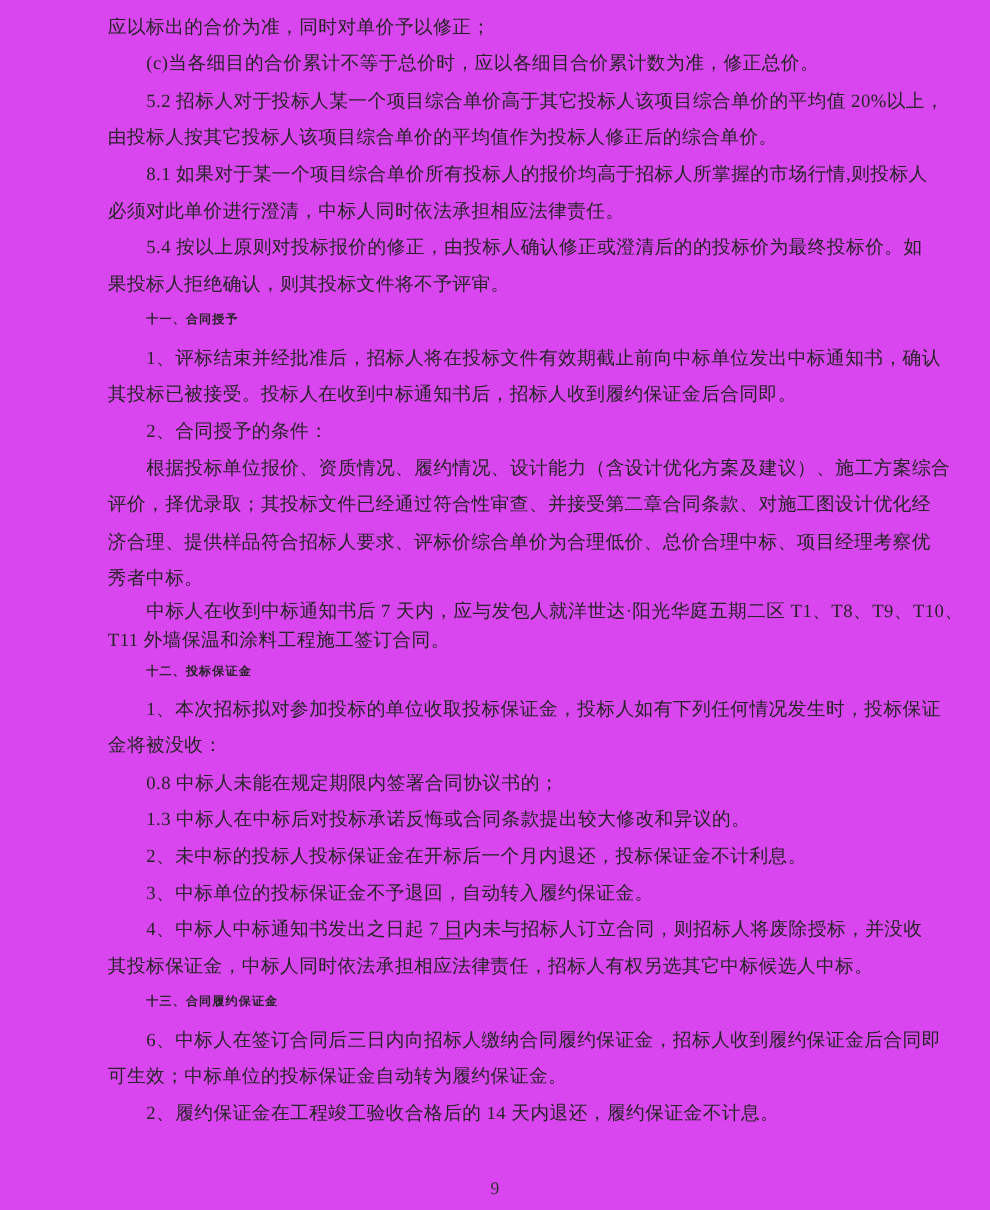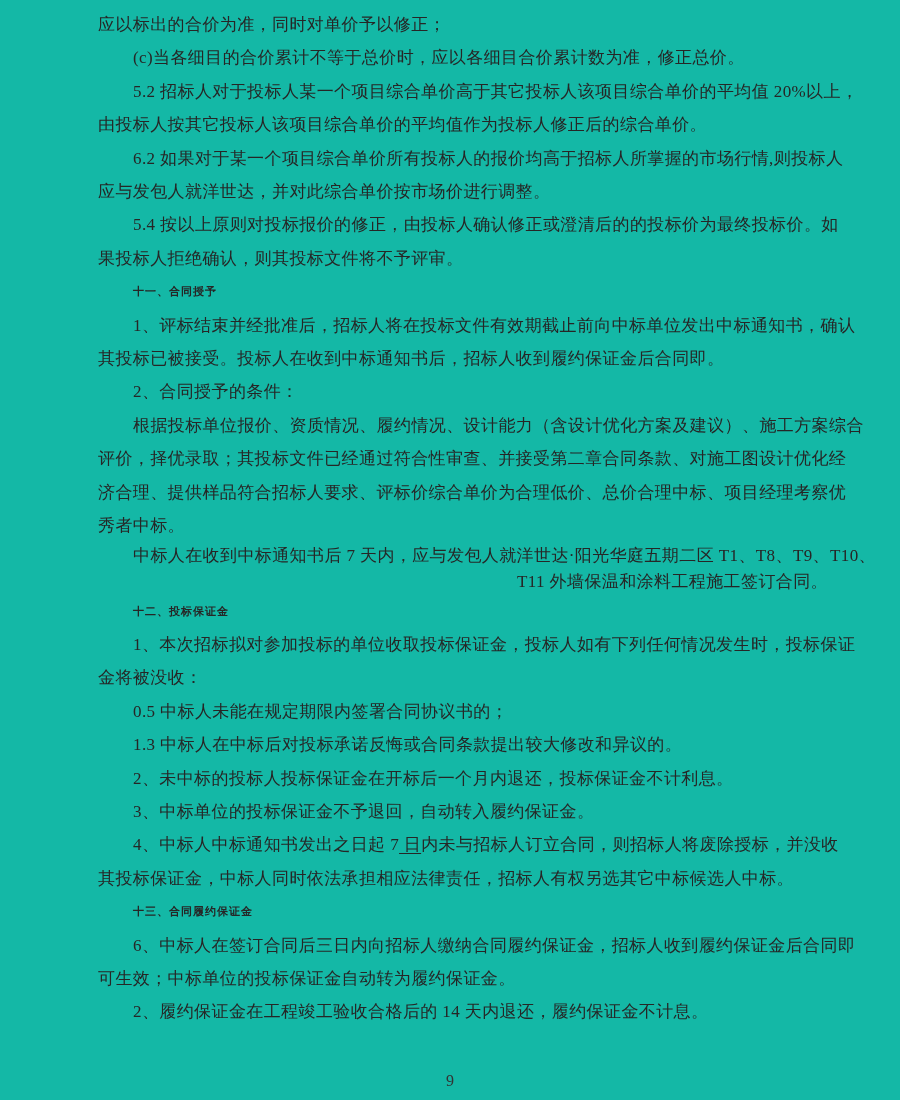--- a/index.html
+++ b/index.html
@@ -4,21 +4,21 @@
 <style>
   html, body {
     margin: 0;
     padding: 0;
     background: #ffffff;
   }
   .page {
     position: relative;
     width: 900px;
     height: 1100px;
-    background: #14b8a6;
+    background: #d946ef;
     overflow: hidden;
     font-family: "Liberation Serif", "DejaVu Serif", serif;
   }
   .doc-body {
     position: absolute;
     top: 8px;
     left: 98px;
     width: 730px;
     color: #262626;
   }
@@ -26,21 +26,20 @@
     font-size: 17px;
     line-height: 33.4px;
     letter-spacing: 0.4px;
     white-space: nowrap;
   }
   .line.indent {
     padding-left: 35px;
   }
   .line.tight {
     line-height: 26px;
-    text-align: right;
   }
   .line.heading {
     font-family: "Liberation Sans", "DejaVu Sans", sans-serif;
     font-weight: bold;
     font-size: 11px;
     padding-left: 35px;
     letter-spacing: 1px;
   }
   .u {
     text-decoration: underline;
@@ -59,38 +58,38 @@
 </style>
 </head>
 <body>
 
 <div class="page">
   <div class="doc-body" style="color: rgb(38, 38, 38);">
       <div class="line cont">应以标出的合价为准，同时对单价予以修正；</div>
       <div class="line indent">(c)当各细目的合价累计不等于总价时，应以各细目合价累计数为准，修正总价。</div>
       <div class="line indent">5.2 招标人对于投标人某一个项目综合单价高于其它投标人该项目综合单价的平均值 20%以上，</div>
       <div class="line cont">由投标人按其它投标人该项目综合单价的平均值作为投标人修正后的综合单价。</div>
-      <div class="line indent">6.2 如果对于某一个项目综合单价所有投标人的报价均高于招标人所掌握的市场行情,则投标人</div>
-      <div class="line cont">应与发包人就洋世达，并对此综合单价按市场价进行调整。</div>
+      <div class="line indent">8.1 如果对于某一个项目综合单价所有投标人的报价均高于招标人所掌握的市场行情,则投标人</div>
+      <div class="line cont">必须对此单价进行澄清，中标人同时依法承担相应法律责任。</div>
       <div class="line indent">5.4 按以上原则对投标报价的修正，由投标人确认修正或澄清后的的投标价为最终投标价。如</div>
       <div class="line cont">果投标人拒绝确认，则其投标文件将不予评审。</div>
       <div class="line heading">十一、合同授予</div>
       <div class="line indent">1、评标结束并经批准后，招标人将在投标文件有效期截止前向中标单位发出中标通知书，确认</div>
       <div class="line cont">其投标已被接受。投标人在收到中标通知书后，招标人收到履约保证金后合同即。</div>
       <div class="line indent">2、合同授予的条件：</div>
       <div class="line indent">根据投标单位报价、资质情况、履约情况、设计能力（含设计优化方案及建议）、施工方案综合</div>
       <div class="line cont">评价，择优录取；其投标文件已经通过符合性审查、并接受第二章合同条款、对施工图设计优化经</div>
       <div class="line cont">济合理、提供样品符合招标人要求、评标价综合单价为合理低价、总价合理中标、项目经理考察优</div>
       <div class="line cont">秀者中标。</div>
       <div class="line indent tight">中标人在收到中标通知书后 7 天内，应与发包人就洋世达·阳光华庭五期二区 T1、T8、T9、T10、</div>
       <div class="line cont tight">T11 外墙保温和涂料工程施工签订合同。</div>
       <div class="line heading">十二、投标保证金</div>
       <div class="line indent">1、本次招标拟对参加投标的单位收取投标保证金，投标人如有下列任何情况发生时，投标保证</div>
       <div class="line cont">金将被没收：</div>
-      <div class="line indent">0.5 中标人未能在规定期限内签署合同协议书的；</div>
+      <div class="line indent">0.8 中标人未能在规定期限内签署合同协议书的；</div>
       <div class="line indent">1.3 中标人在中标后对投标承诺反悔或合同条款提出较大修改和异议的。</div>
       <div class="line indent">2、未中标的投标人投标保证金在开标后一个月内退还，投标保证金不计利息。</div>
       <div class="line indent">3、中标单位的投标保证金不予退回，自动转入履约保证金。</div>
       <div class="line indent"><span>4、中标人中标通知书发出之日起 7</span><span class="u"> 日</span><span>内未与招标人订立合同，则招标人将废除授标，并没收</span></div>
       <div class="line cont">其投标保证金，中标人同时依法承担相应法律责任，招标人有权另选其它中标候选人中标。</div>
       <div class="line heading">十三、合同履约保证金</div>
       <div class="line indent">6、中标人在签订合同后三日内向招标人缴纳合同履约保证金，招标人收到履约保证金后合同即</div>
       <div class="line cont">可生效；中标单位的投标保证金自动转为履约保证金。</div>
       <div class="line indent">2、履约保证金在工程竣工验收合格后的 14 天内退还，履约保证金不计息。</div>
     </div>

